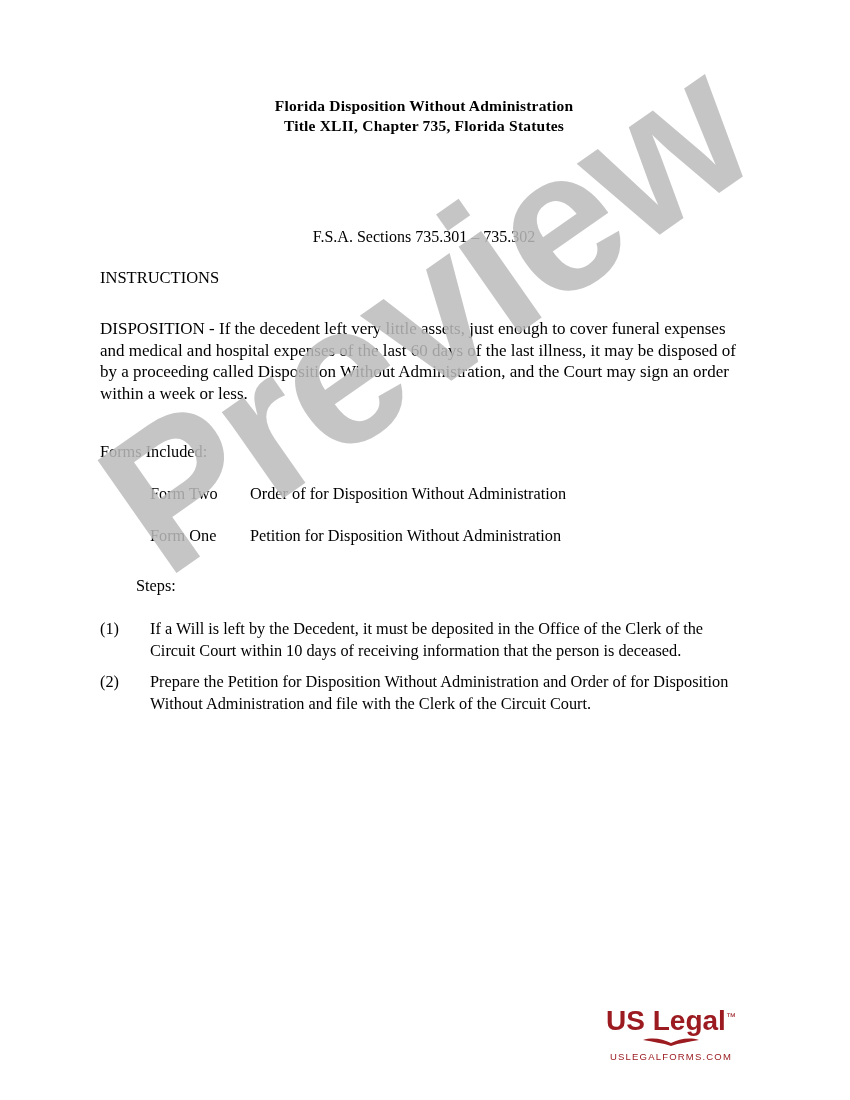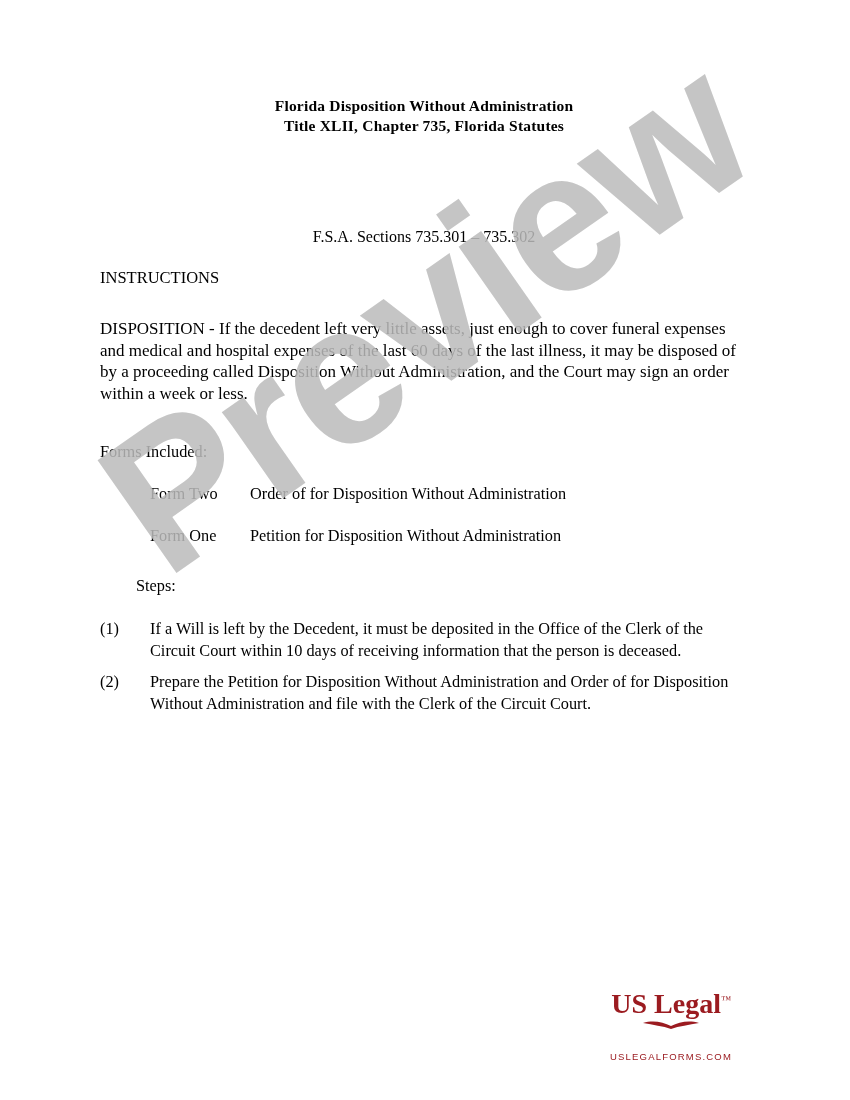--- a/index.html
+++ b/index.html
@@ -109,21 +109,21 @@
     letter-spacing: -4px;
   }
   .logo {
     position: absolute;
     right: 96px;
     bottom: 38px;
     text-align: center;
     width: 160px;
   }
   .logo-main {
-    font-family: Liberation Serif, serif;
+    font-family: Liberation Sans, sans-serif;
     font-size: 28px;
     color: #9b1b20;
     font-weight: bold;
     letter-spacing: 0px;
     line-height: 30px;
     position: relative;
     display: inline-block;
   }
   .logo-tm {
     font-size: 10px;
@@ -132,21 +132,21 @@
   }
   .logo-swoosh {
     display: block;
     margin: 1px auto 0 auto;
   }
   .logo-sub {
     font-family: "Liberation Sans", sans-serif;
     font-size: 9.5px;
     color: #9b1b20;
     letter-spacing: 1.2px;
-    margin-top: 19px;
+    margin-top: 2px;
     text-align: center;
   }
 </style>
 </head>
 <body>
 
 <div class="page">
 
   <div class="content">
 

